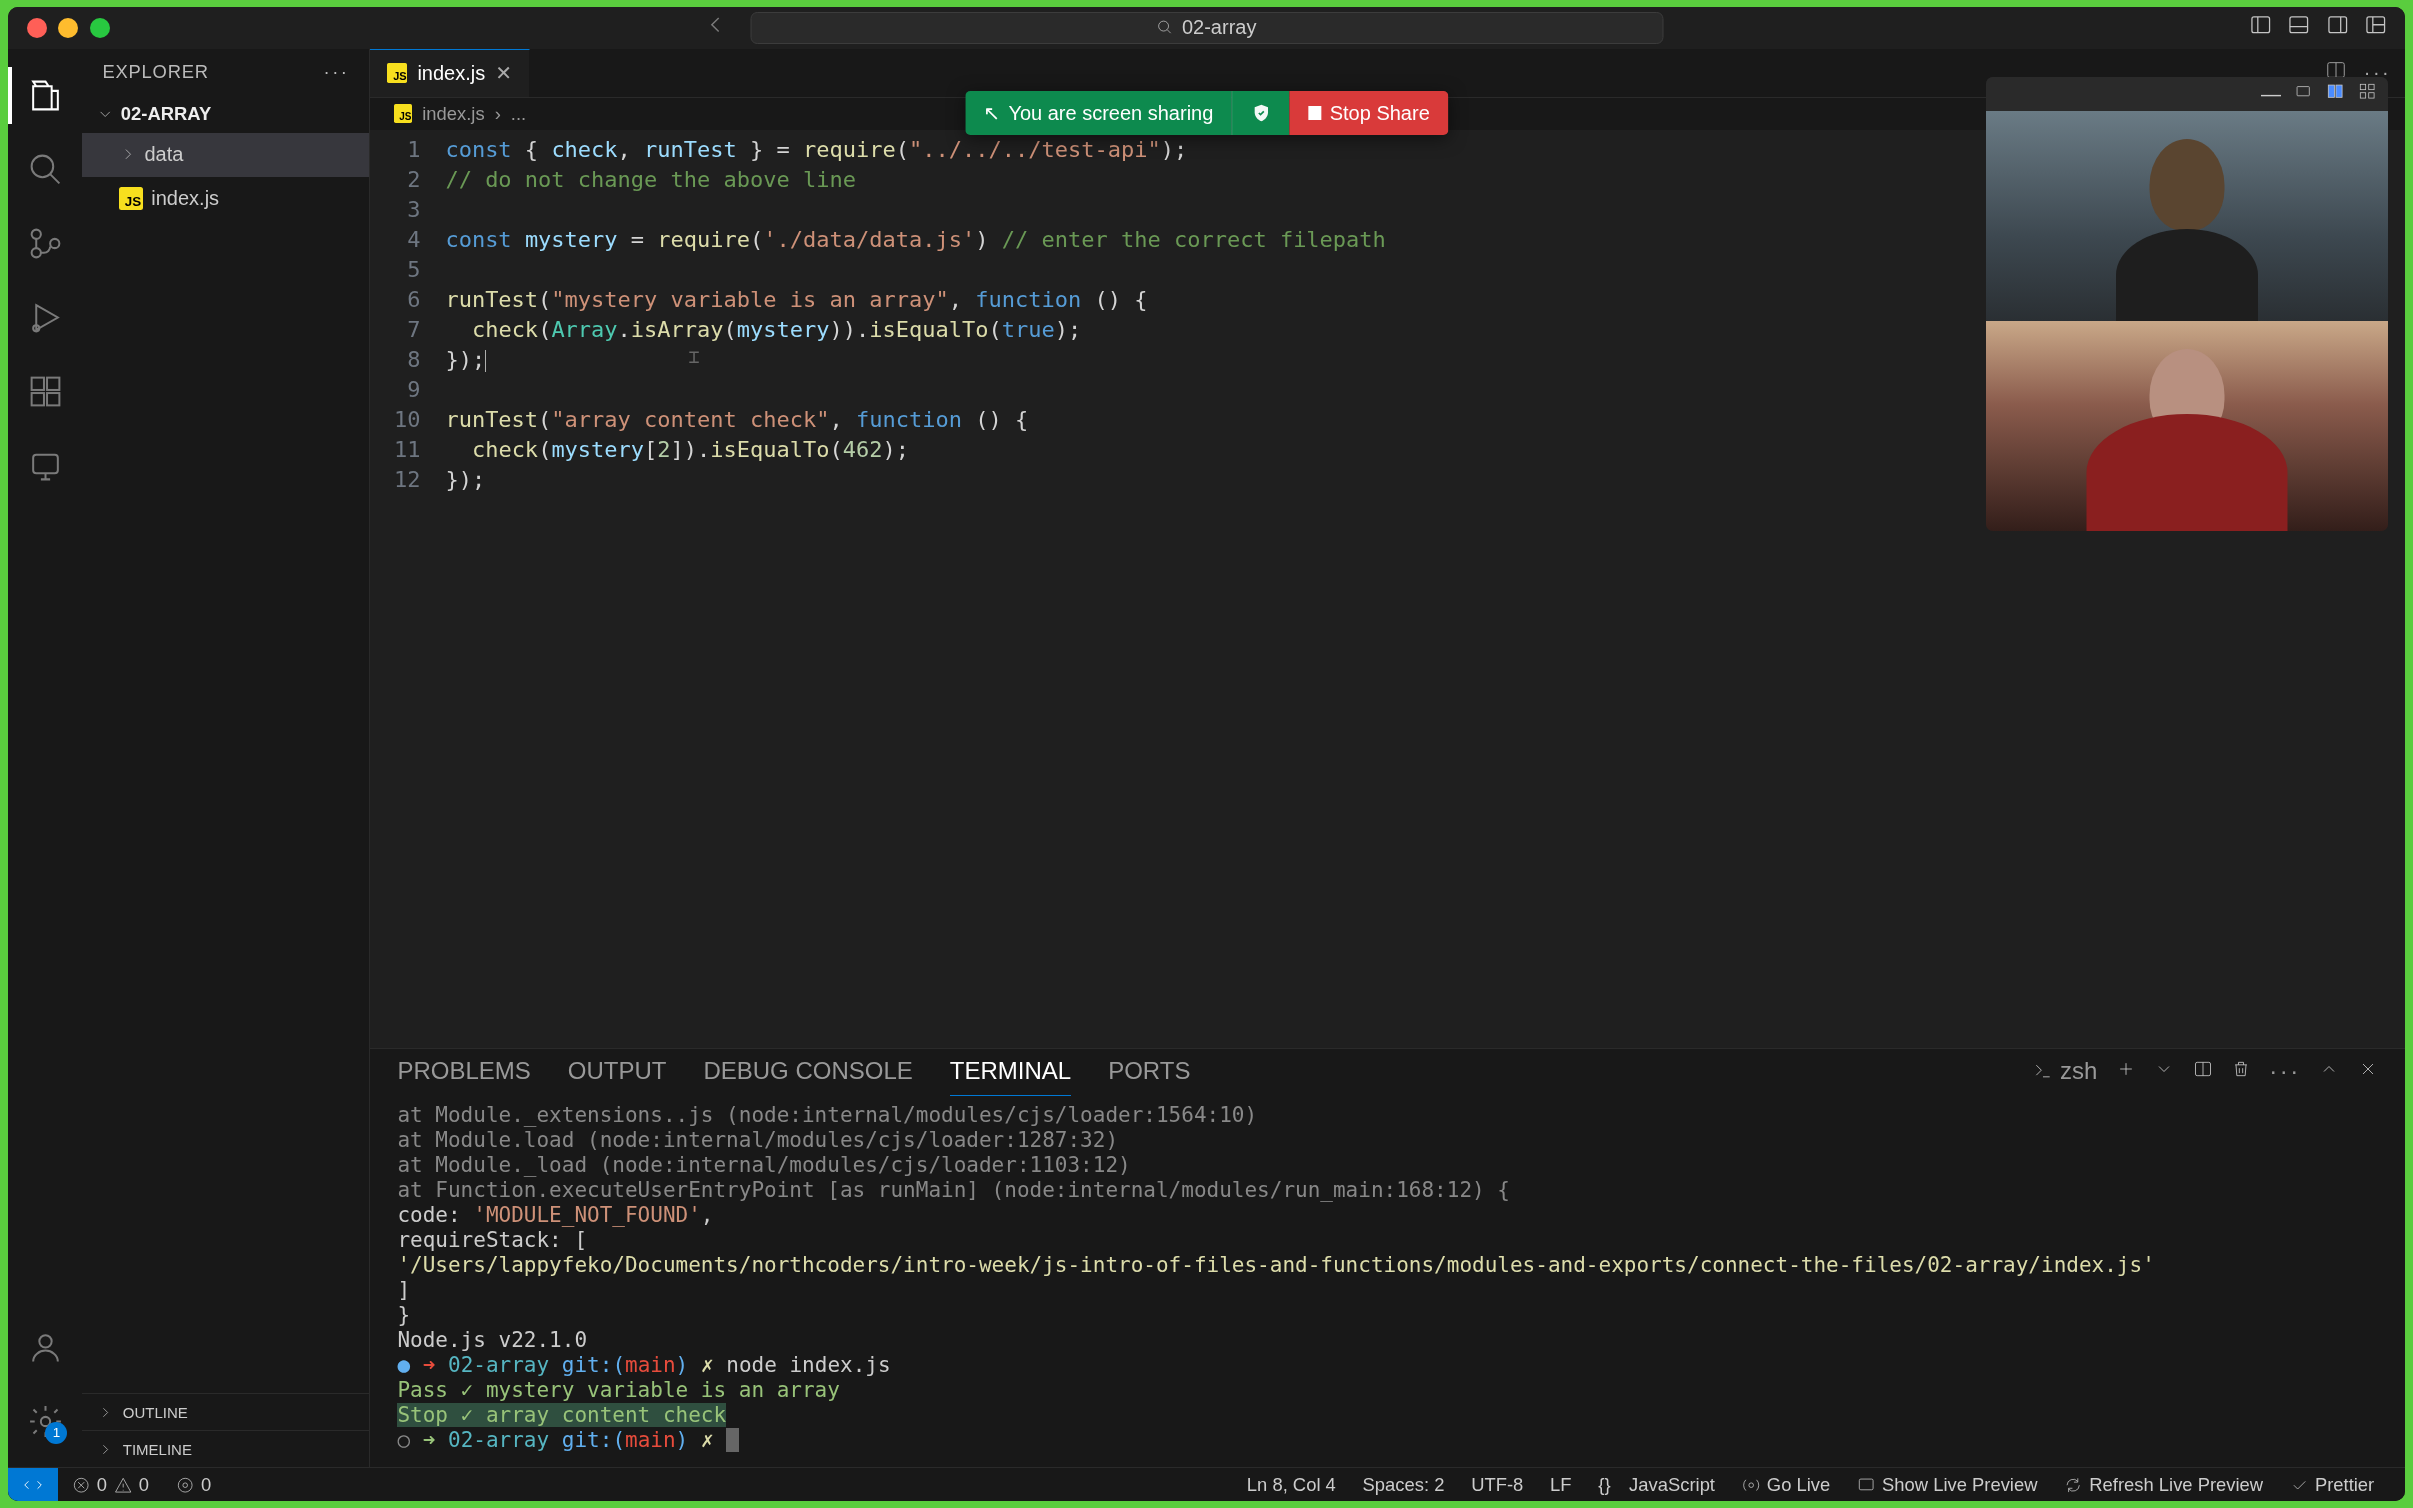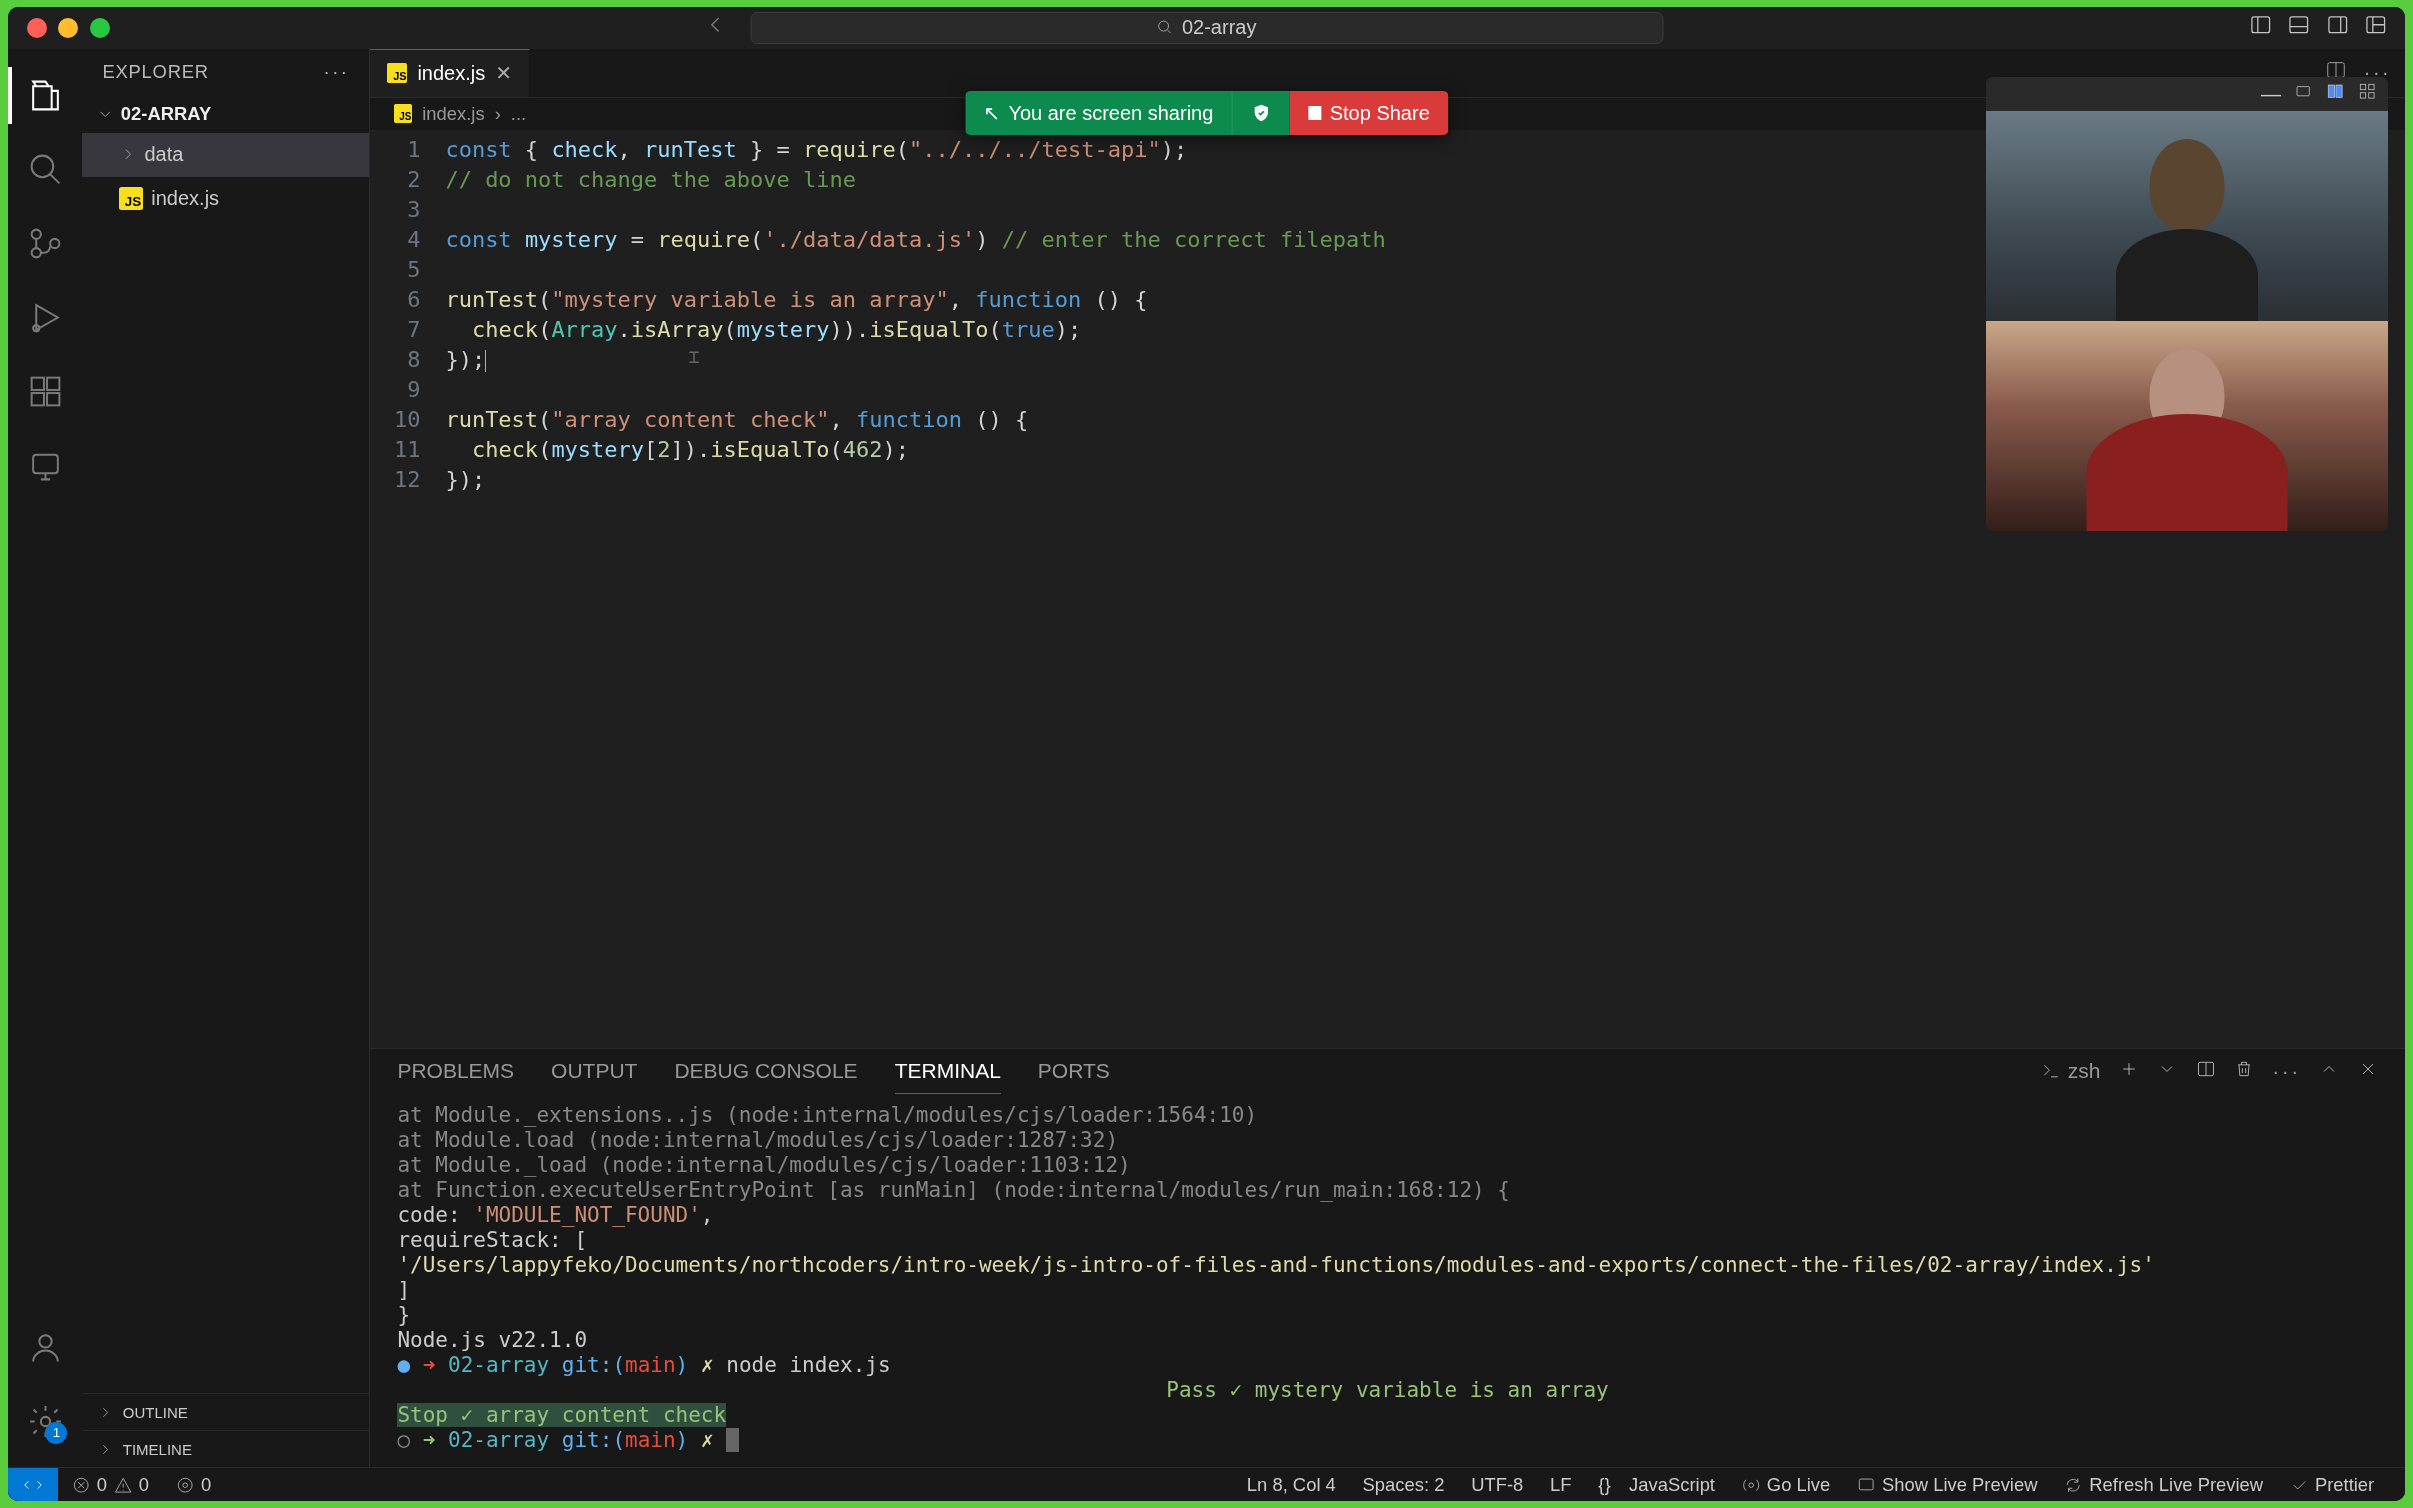--- a/index.html
+++ b/index.html
@@ -105,28 +105,28 @@
 
 .editor{flex:1;background:#1f1f1f;display:flex;font-family:Menlo,Consolas,monospace;font-size:22px;overflow:hidden;position:relative;}
 .gutter{width:75px;text-align:right;color:#6e7681;padding-top:5px;padding-right:25px;line-height:30px;}
 .code{flex:1;padding-top:5px;line-height:30px;white-space:pre;color:#d4d4d4;}
 .cursor-text{position:absolute;color:#666;}
 .tk-kw{color:#569cd6;} .tk-fn{color:#dcdcaa;} .tk-var{color:#9cdcfe;}
 .tk-str{color:#ce9178;} .tk-com{color:#6a9955;} .tk-cls{color:#4ec9b0;} .tk-num{color:#b5cea8;}
 
 
 .panel{height:419px;background:#181818;border-top:0.8px solid #2a2a2a;display:flex;flex-direction:column;}
-.panel-tabs{height:44px;display:flex;align-items:center;padding:0 27px;gap:37px;font-size:21px;color:#999;}
+.panel-tabs{height:44px;display:flex;align-items:center;padding:0 27px;gap:37px;font-size:24px;color:#999;}
 .ptab.active{color:#fff;border-bottom:1.7px solid #0078d4;padding-bottom:10px;margin-top:10px;}
 .panel-actions{margin-left:auto;display:flex;gap:18.4px;align-items:center;}
 .panel-actions svg{width:20px;height:20px;stroke:#ccc;fill:none;}
 .terminal{flex:1;padding:10px 27px;font-family:Menlo,Consolas,monospace;font-size:21px;line-height:25px;color:#ccc;overflow:hidden;}
 .t-dim{color:#888;}.t-err{color:#ce9178;}.t-path{color:#dcdcaa;}
 .t-arrow{color:#e74c3c;}.t-cyan{color:#56b6c2;}.t-blue{color:#61afef;}.t-green{color:#98c379;}
-.t-pass{color:#98c379;text-align:center;}
+.t-pass{color:#98c379;}
 .t-box-cur{background:#666;color:#181818;}
 
 
 .statusbar{height:34px;background:#181818;border-top:0.8px solid #2a2a2a;display:flex;align-items:center;color:#ccc;font-size:18.4px;padding-right:17px;}
 .sb-remote{width:50px;height:34px;background:#0078d4;display:flex;align-items:center;justify-content:center;}
 .sb-remote svg{width:22px;height:22px;stroke:#fff;fill:none;}
 .sb-seg{display:flex;align-items:center;gap:6.7px;padding:0 13.4px;}
 .sb-seg svg{width:18.4px;height:18.4px;stroke:#ccc;fill:none;}
 .sb-right{margin-left:auto;display:flex;}
 </style>

